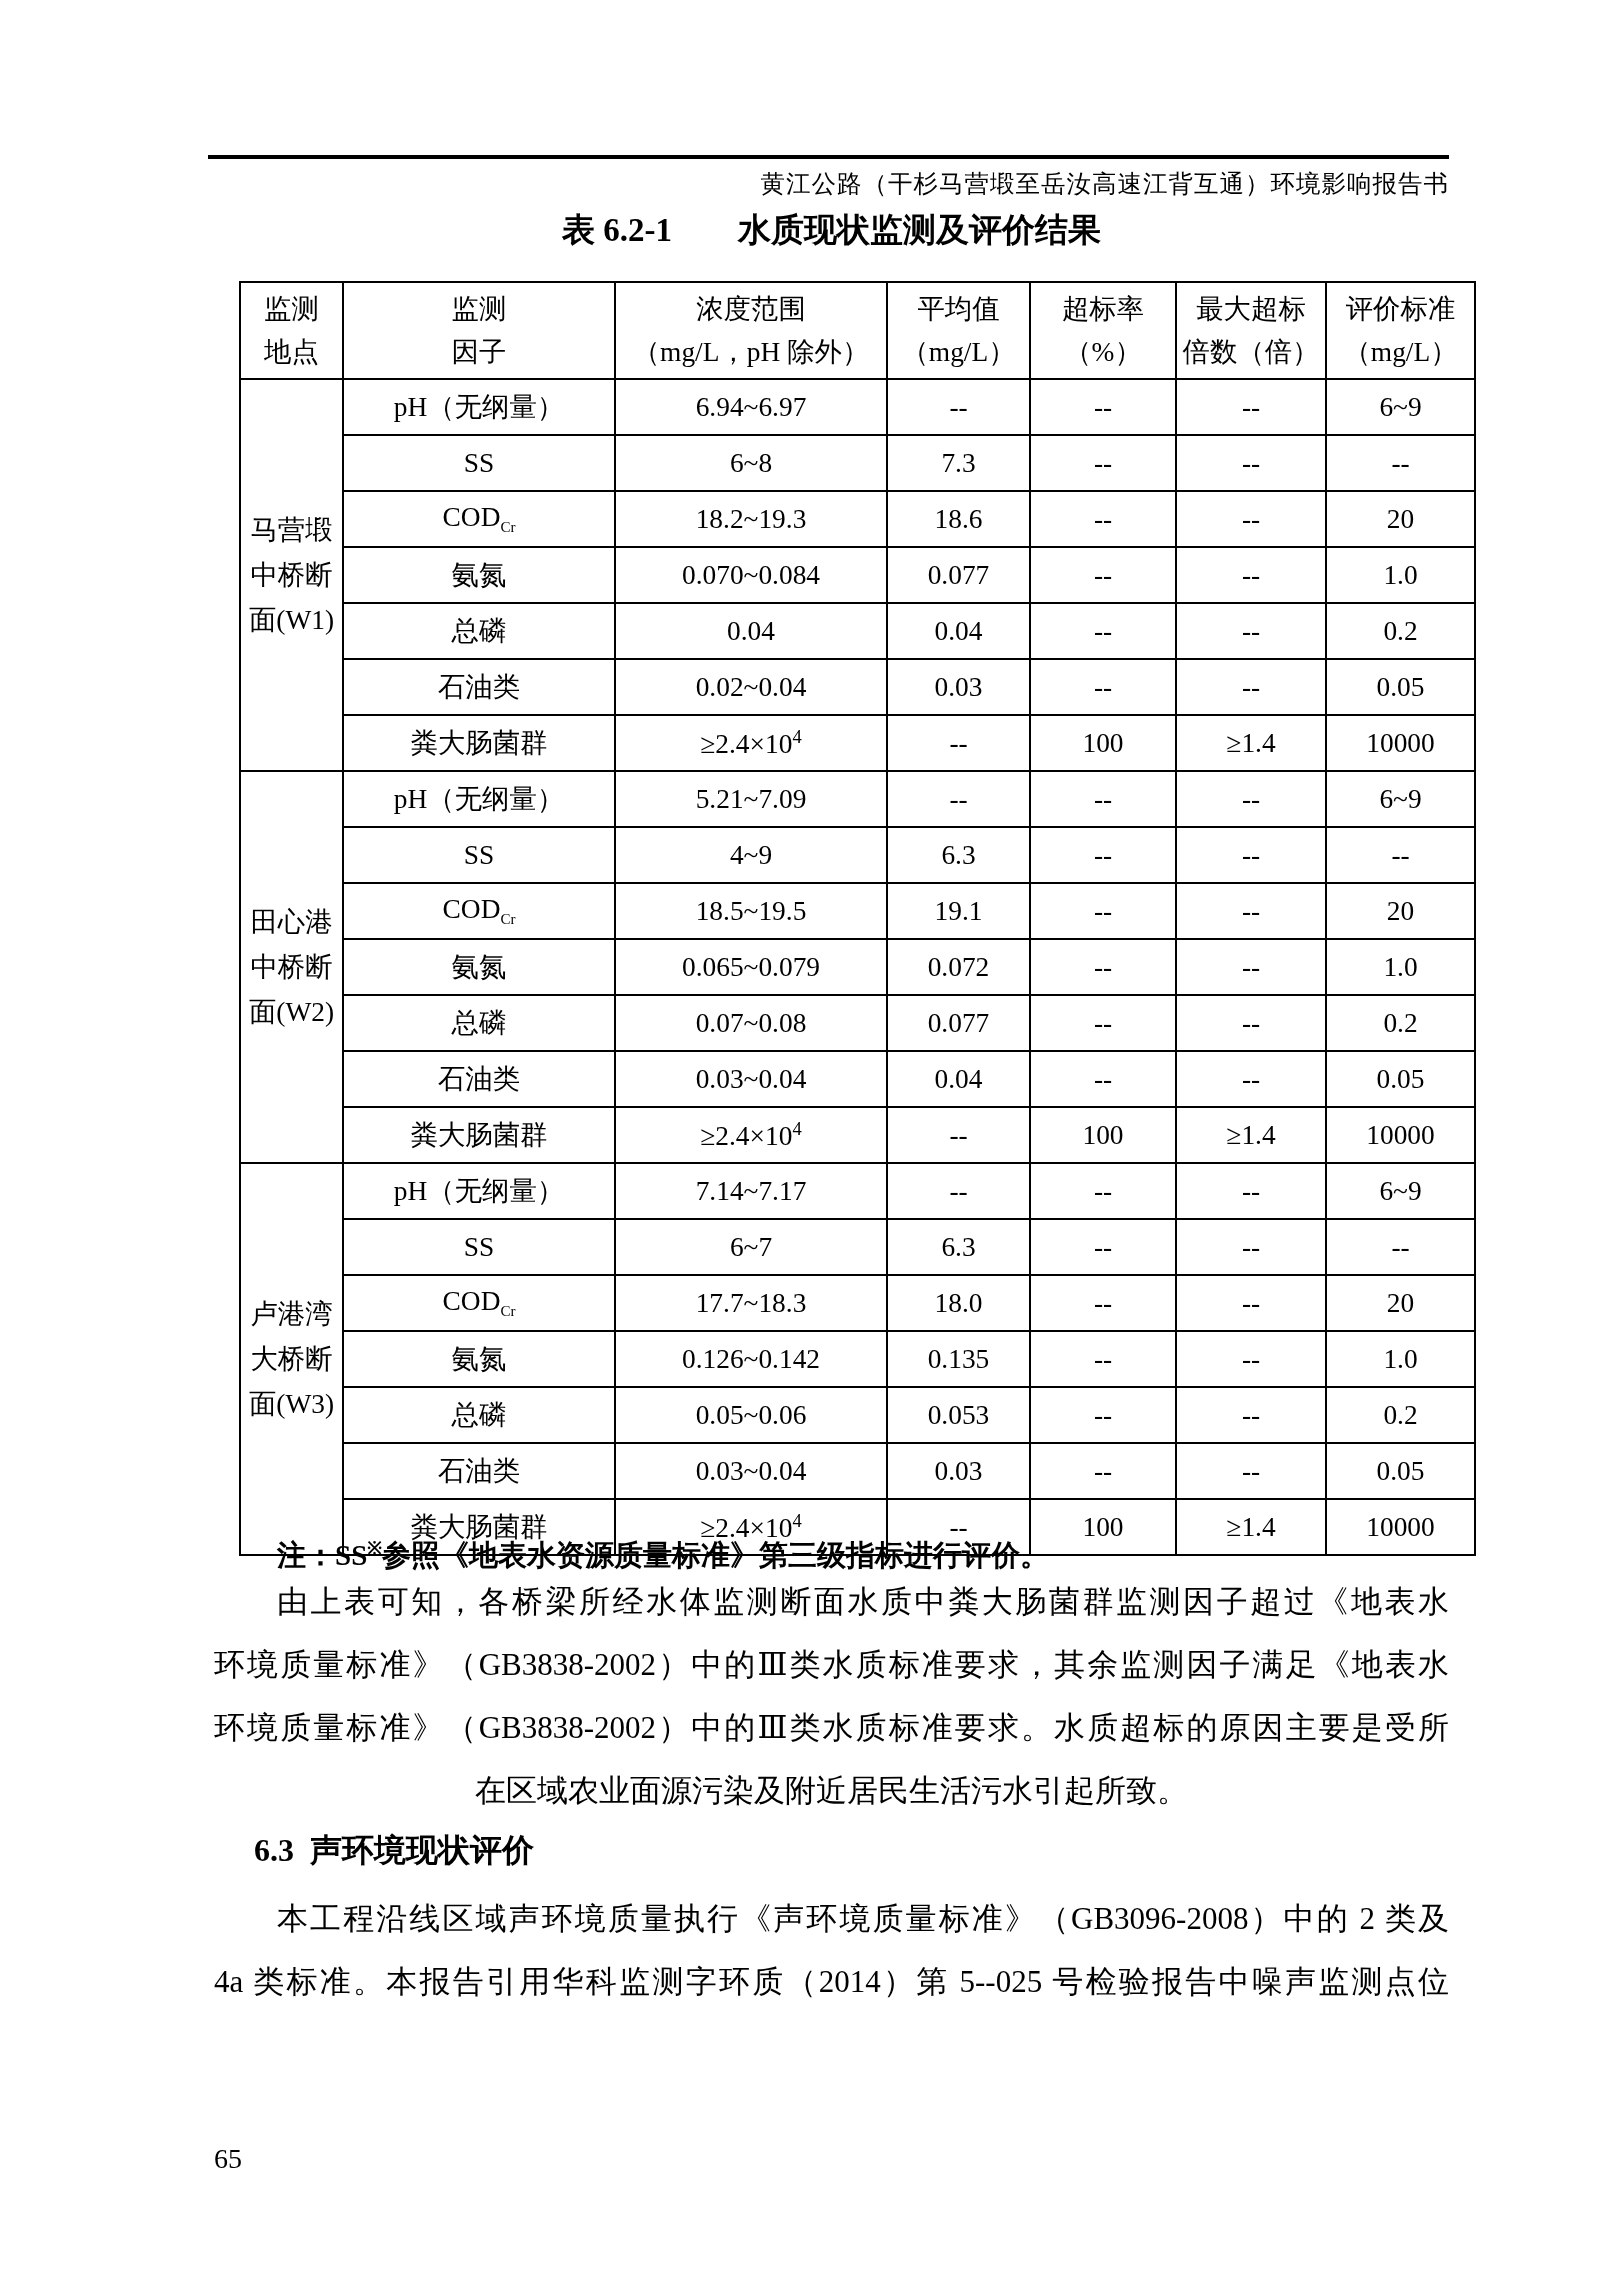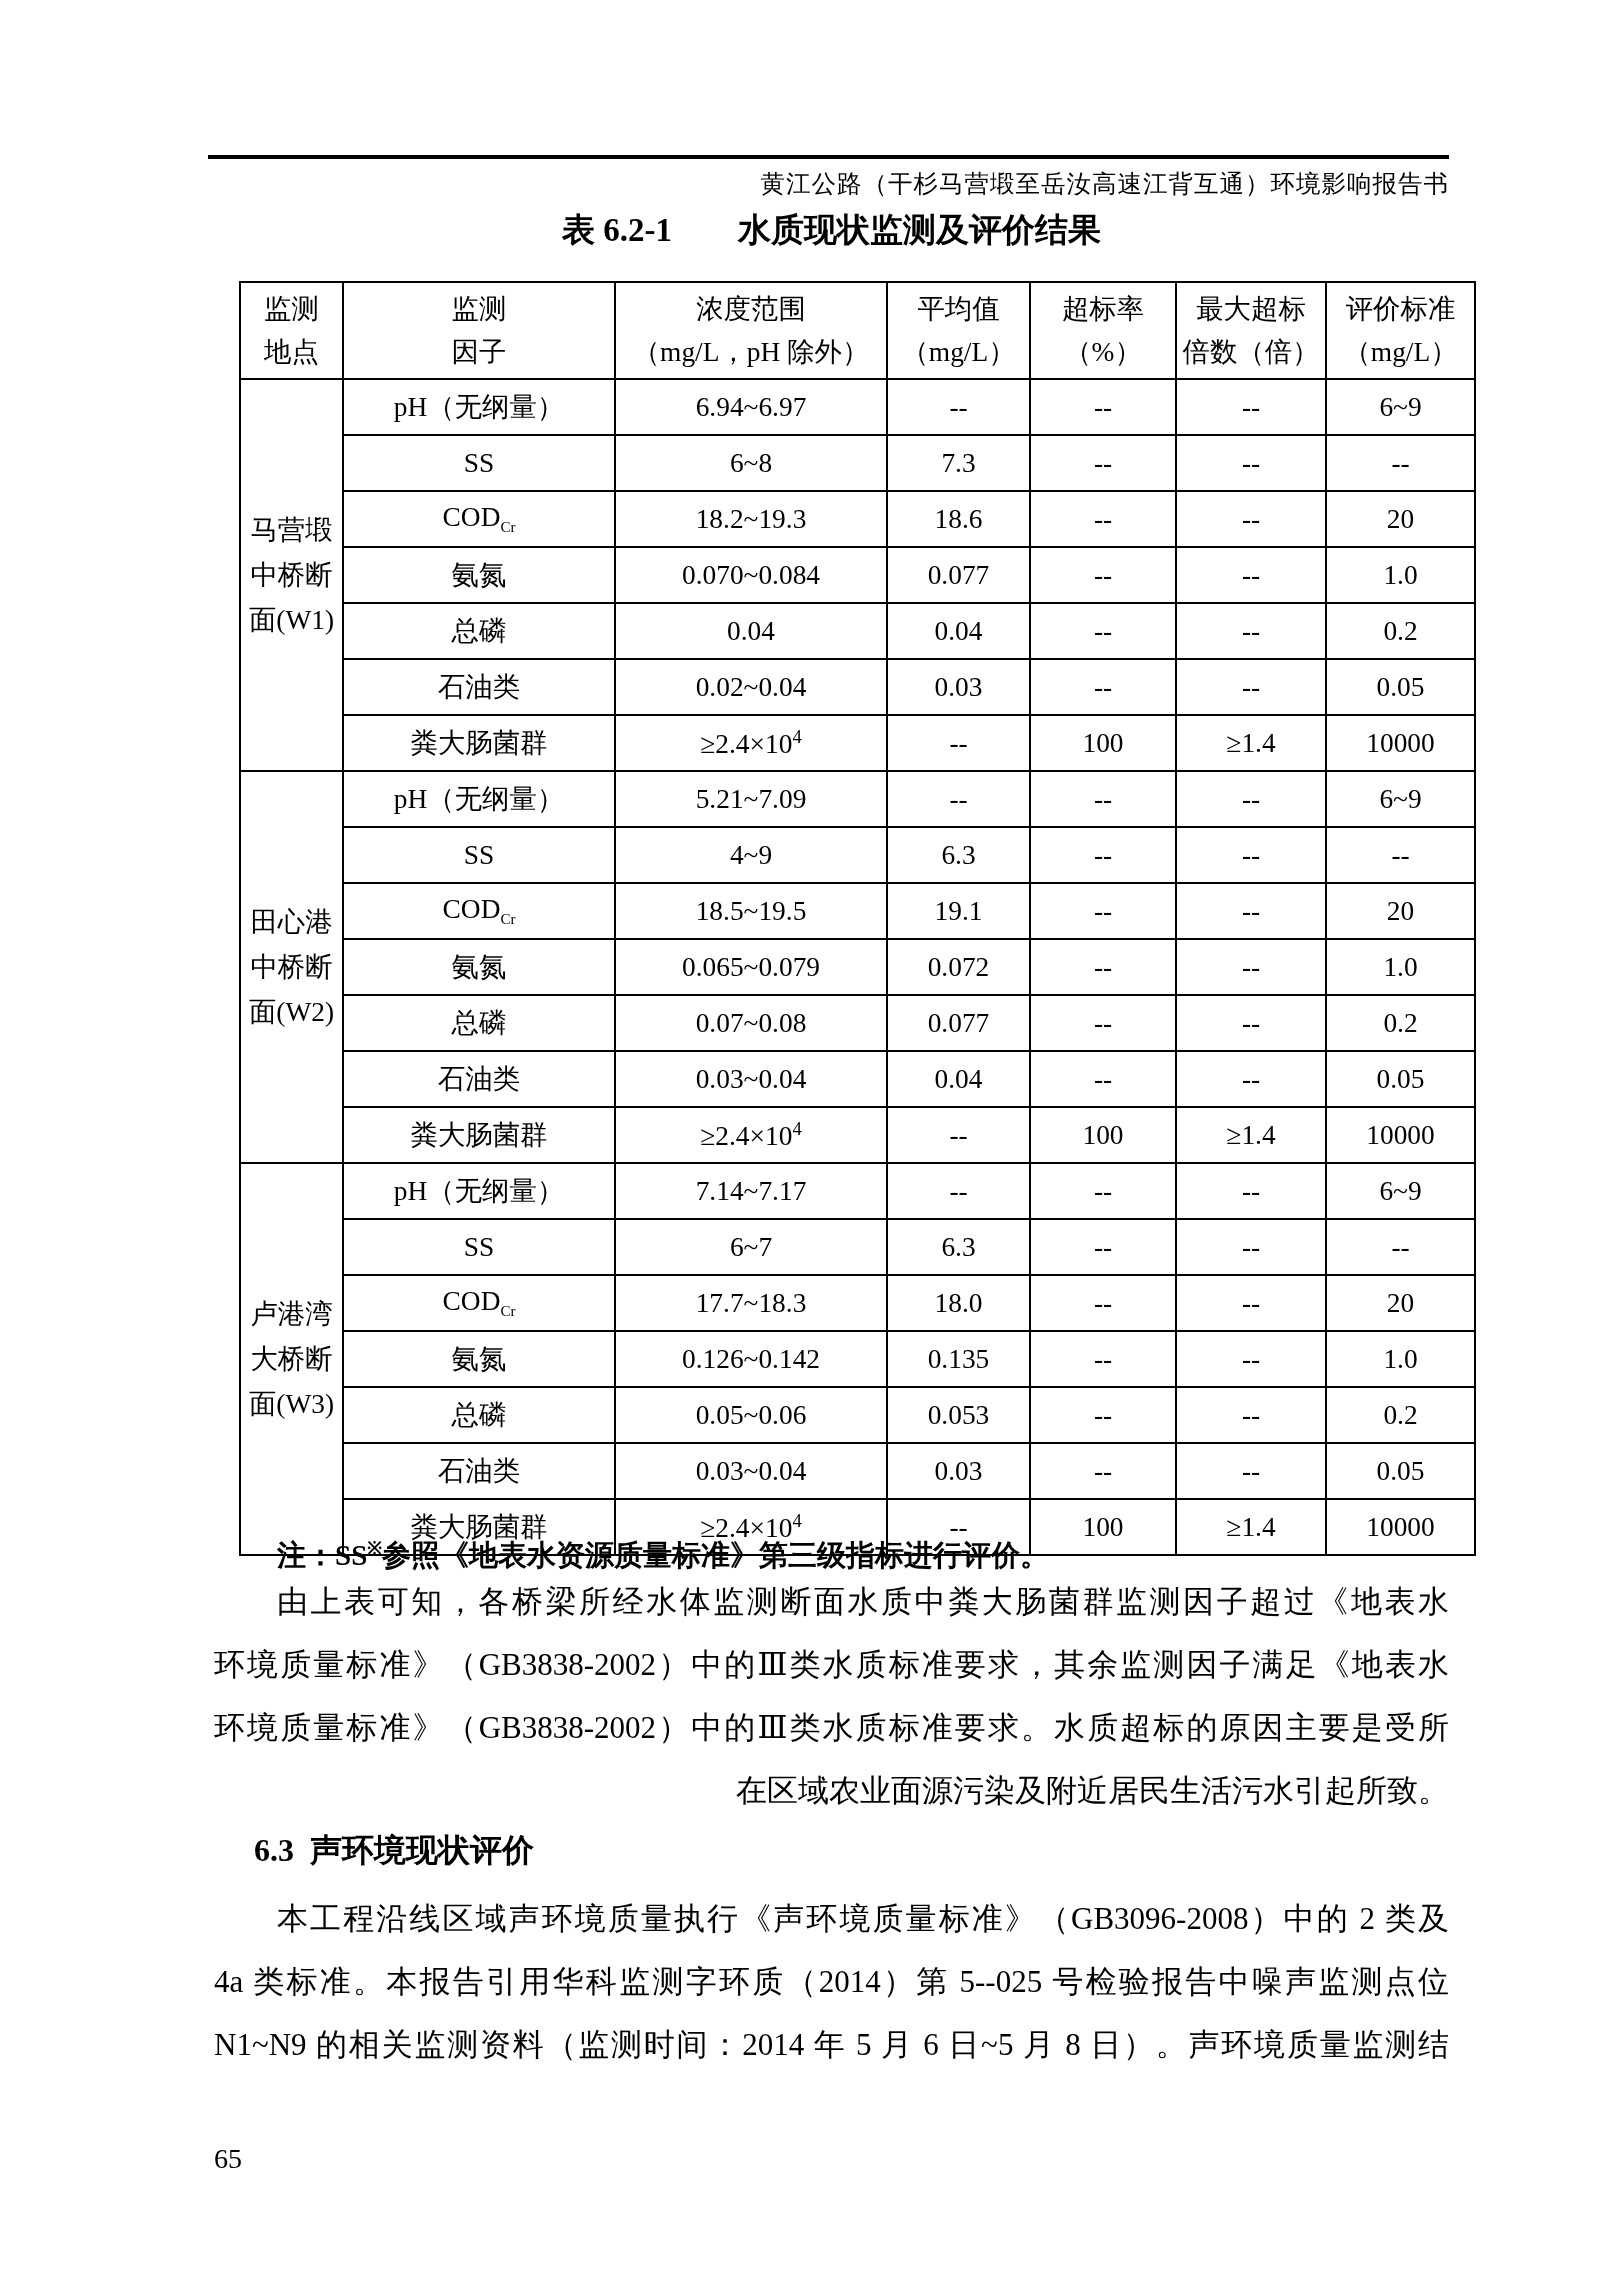--- a/index.html
+++ b/index.html
@@ -50,21 +50,21 @@
   .table-note sup{font-size:17.6px;}
   .para{
     position:absolute;left:214px;width:1235px;font-size:31px;
   }
   .para .tline{
     height:63px;line-height:63px;
     text-align:justify;text-align-last:justify;
     box-sizing:border-box;white-space:nowrap;
   }
   .para .tline.nolast{
-    text-align:right;text-align-last:auto;
+    text-align:center;text-align-last:auto;
   }
   .para .tline.indent{padding-left:63px;}
   .section-heading{
     position:absolute;top:1831px;left:214px;width:1235px;
     font-size:32px;font-weight:bold;white-space:pre;line-height:39px;margin-left:40px;
   }
   .page-number{
     position:absolute;top:2143px;left:214px;width:1235px;
     font-size:28px;
   }
@@ -293,17 +293,16 @@
     <div class="tline">环境质量标准》（GB3838-2002）中的Ⅲ类水质标准要求，其余监测因子满足《地表水</div>
     <div class="tline">环境质量标准》（GB3838-2002）中的Ⅲ类水质标准要求。水质超标的原因主要是受所</div>
     <div class="tline nolast">在区域农业面源污染及附近居民生活污水引起所致。</div>
   </div>
 
 <div class="section-heading">6.3  声环境现状评价</div>
 
 <div class="para" style="top:1887px;" id="para2">
     <div class="tline indent">本工程沿线区域声环境质量执行《声环境质量标准》（GB3096-2008）中的 2 类及</div>
     <div class="tline">4a 类标准。本报告引用华科监测字环质（2014）第 5--025 号检验报告中噪声监测点位</div>
-    <div class="tline">N1~N9 的相关监测资料（监测时间：2014 年 5 月 6 日~5 月 8 日）。声环境质量监测结</div>
   </div>
 
 <div class="page-number">65</div>
 
 
 </body></html>

